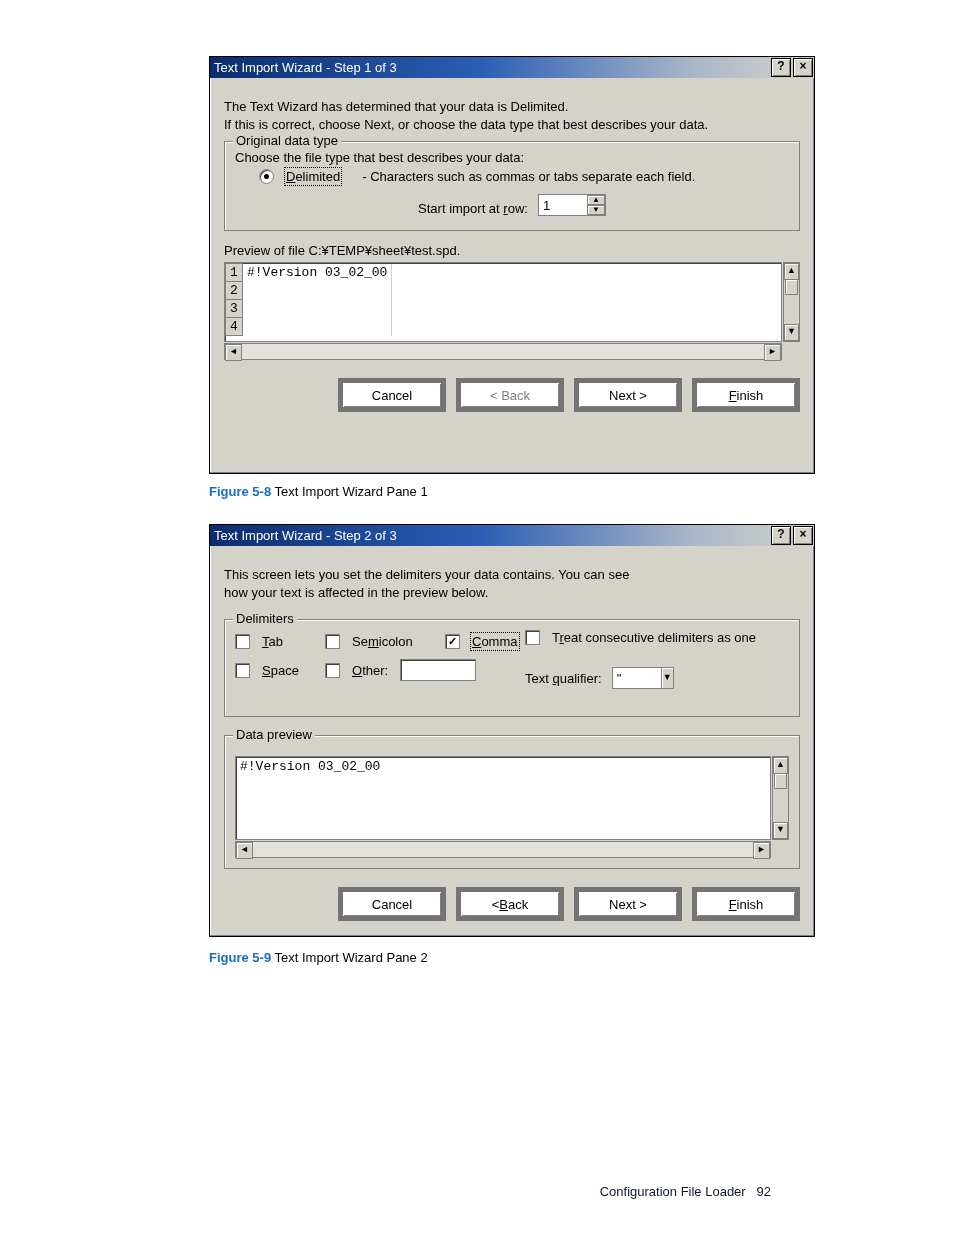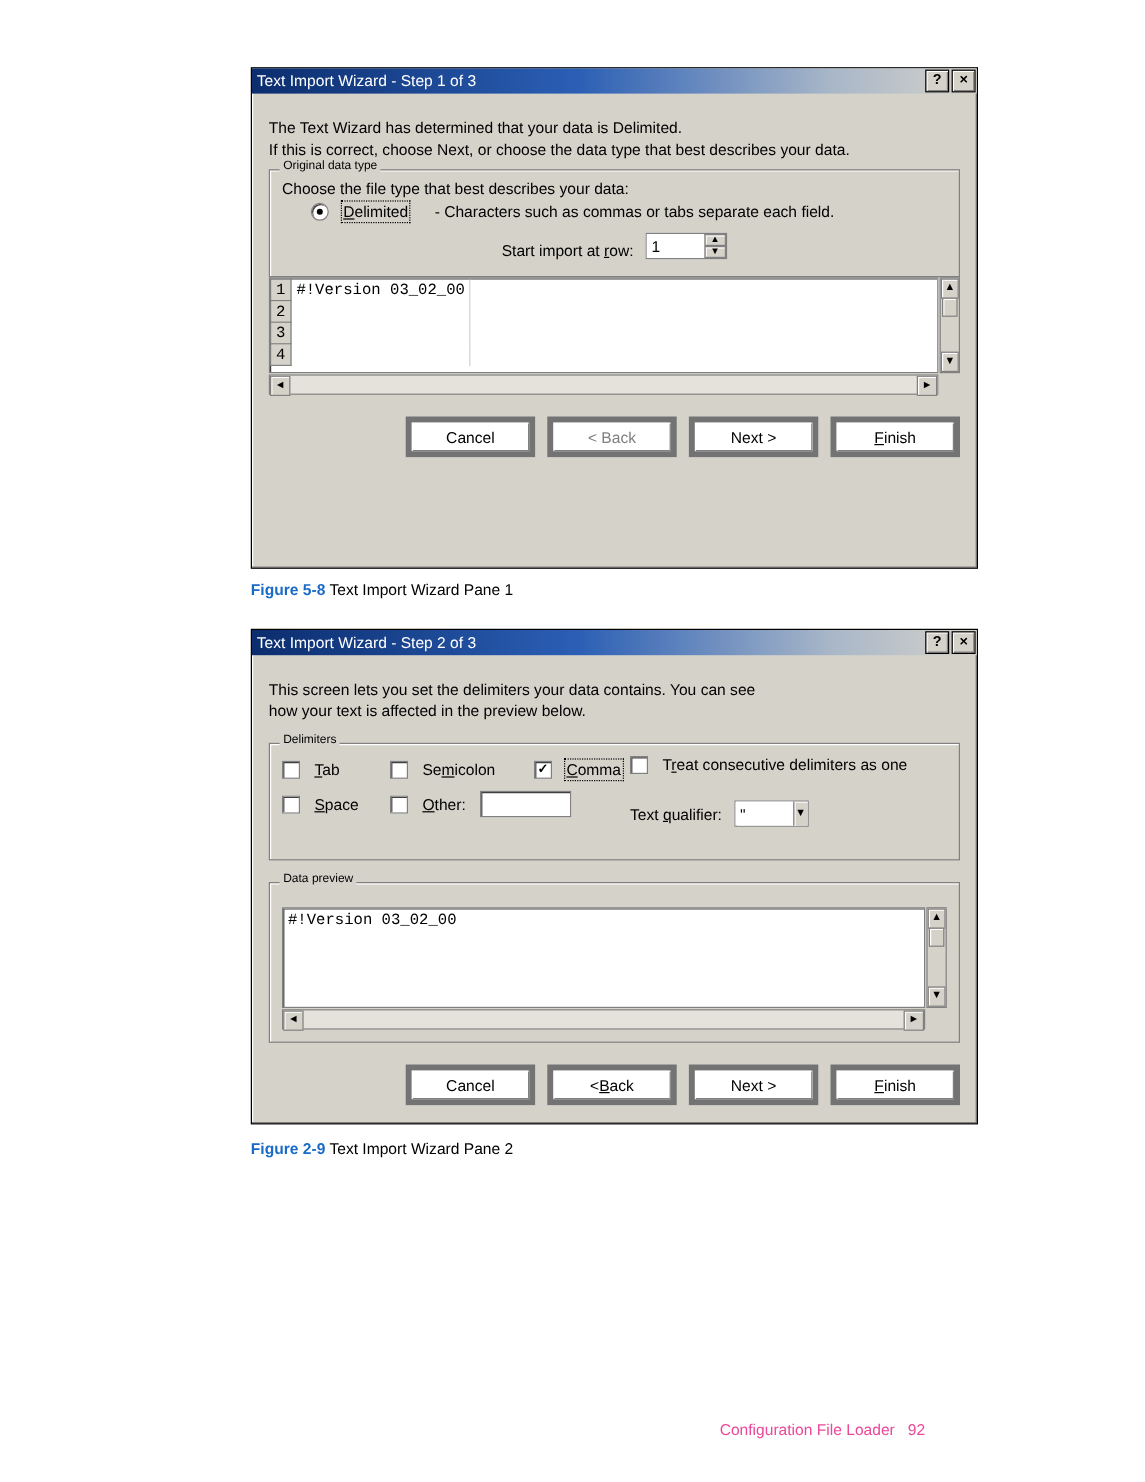--- a/index.html
+++ b/index.html
@@ -63,21 +63,21 @@
     margin-top: 8px;
     padding: 8px 10px 10px 10px;
     position: relative;
   }
   .groupbox > .gb-legend {
     position: absolute;
     top: -9px;
     left: 8px;
     background: #d5d2ca;
     padding: 0 3px;
-    font-size: 10px;
+    font-size: 13px;
   }
 
   .radio-row, .check-row {
     display: flex;
     align-items: center;
     gap: 12px;
     margin: 2px 0;
   }
   .radio-row .opt-desc { margin-left: 10px; }
 
@@ -208,21 +208,21 @@
   .caption {
     position: absolute;
     font-size: 13px;
     color: #000;
   }
   .caption .fig-num { color: #1a6bc7; font-weight: bold; }
 
   .footer {
     position: absolute;
     font-size: 13px;
-    color: #ec4899;
+    color: #0f172a;
   }
 
   
   #dlg1 { left: 168px; top: 56px; width: 604px; height: 416px; }
   #dlg2 { left: 168px; top: 524px; width: 604px; height: 411px; }
   #cap1 { left: 168px; top: 484px; }
   #cap2 { left: 168px; top: 950px; }
   #footer-text { right: 142px; top: 1184px; }
 
   .opts-grid {
@@ -294,20 +294,21 @@
           <span class="spinner">
             <input value="1" style="">
             <span class="spin-btns">
               <div>▲</div>
               <div>▼</div>
             </span>
           </span>
         </div>
       </div>
 
+      <div class="preview-label">Preview of file C:¥TEMP¥sheet¥test.spd.</div>
       <div class="preview-shell">
         <div class="preview-grid">
           <table>
             <tbody>
                 <tr>
                   <td class="rownum">1</td>
                   <td class="cell">#!Version 03_02_00</td>
                 </tr>
             <tr>
                   <td class="rownum">2</td>
@@ -422,20 +423,20 @@
       <div class="button-row">
         <span class="win-btn">Cancel</span>
         <span class="win-btn">&lt; <span class="u">B</span>ack</span>
         <span class="win-btn">Next &gt;</span>
         <span class="win-btn"><span class="u">F</span>inish</span>
       </div>
     </div>
   </div>
 
   <div id="cap2" class="caption">
-    <span class="fig-num">Figure 2-9</span><span> Text Import Wizard Pane 2</span>
+    <span class="fig-num">Figure 5-9</span><span> Text Import Wizard Pane 2</span>
   </div>
 
   <div id="footer-text" class="footer">
     <span>Configuration File Loader</span>&nbsp;&nbsp;&nbsp;<span>92</span>
   </div>
 
 </div>
 
 </body></html>

